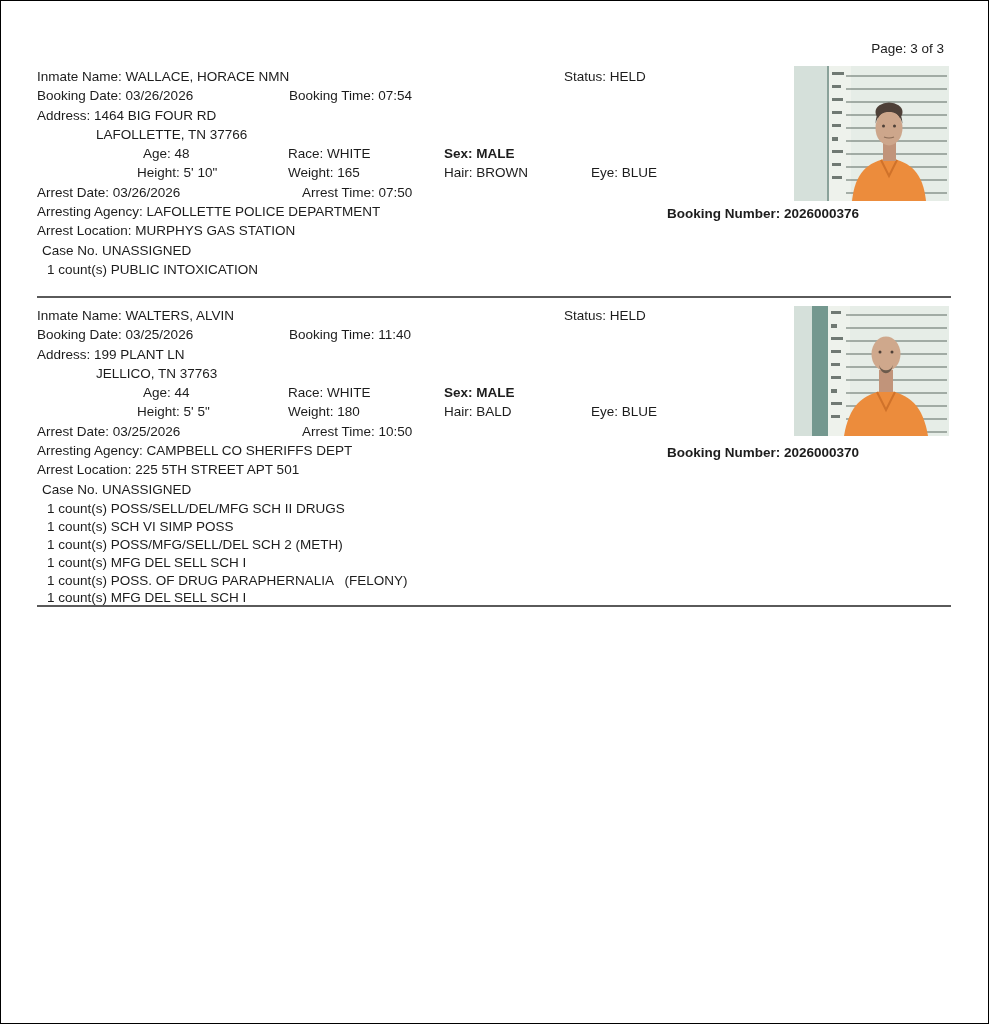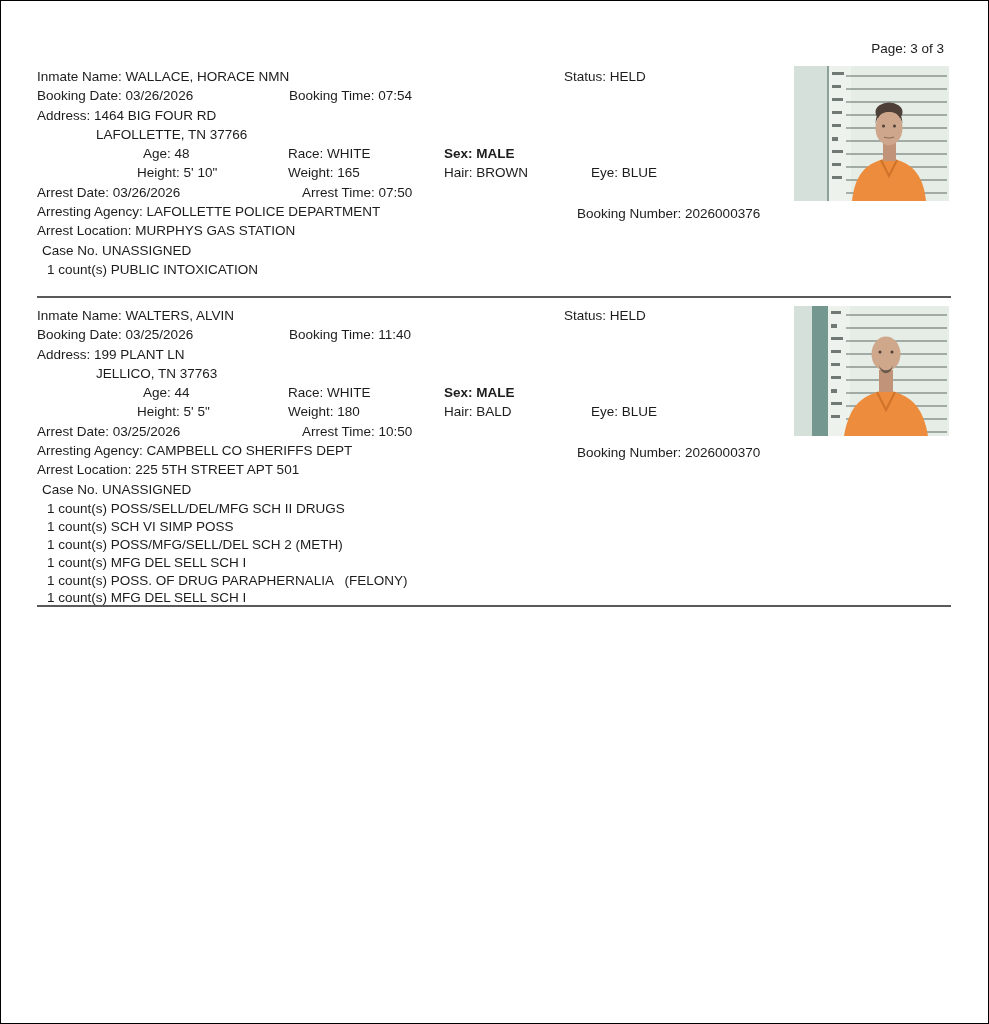--- a/index.html
+++ b/index.html
@@ -52,21 +52,21 @@
   #sep2 { top: 604px; }
   .photo {
     position: absolute; left: 757px; width: 155px;
     background: #e6ede7; overflow: hidden;
   }
   #photo1 { top: -3px; height: 135px; }
   #photo2 { top: -2px; height: 130px; }
   .photo svg { display: block; }
   .booking-number {
     position: absolute; top: 137px; left: 540px; right: 2px;
-    text-align: left; white-space: nowrap;
+    text-align: center; white-space: nowrap; font-weight: bold;
   }
 </style>
 </head>
 <body>
 
 <div class="page">
 
   <div class="page-number">Page: 3 of 3</div>
 
   <section class="record" id="rec1">

